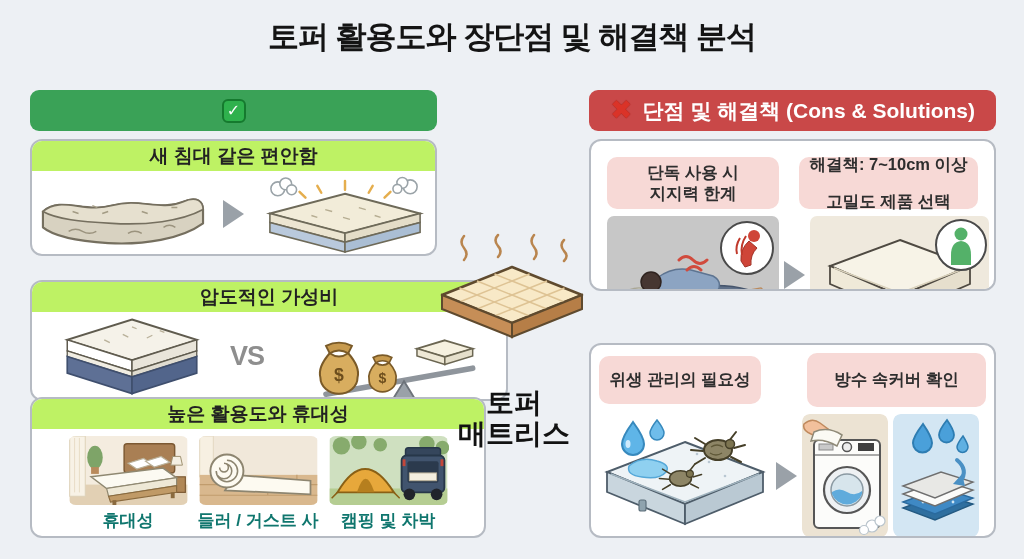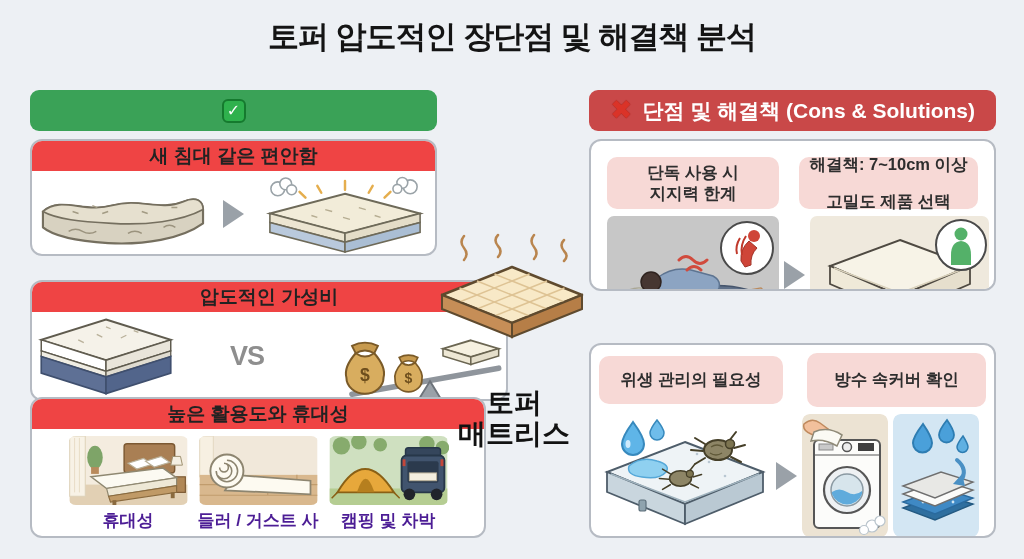--- a/index.html
+++ b/index.html
@@ -29,67 +29,67 @@
   .x-icon{
     color:#da3328;font-size:27px;font-weight:900;line-height:1;flex:none;
     text-shadow:0 0 1px #901c14;
   }
   
   .card{
     position:absolute;background:#fff;border:2px solid #b6bbc3;border-radius:12px;
     box-sizing:border-box;overflow:hidden;
   }
   .card-title{
-    background:#ef4444;text-align:center;font-weight:800;font-size:19px;color:#222;
+    background:#bef264;text-align:center;font-weight:800;font-size:19px;color:#222;
     height:30px;line-height:30px;
   }
   .row{display:flex;align-items:center;justify-content:center;}
   .arrow{
     width:0;height:0;flex:none;
     border-left:21px solid #9aa1a8;border-top:14px solid transparent;border-bottom:14px solid transparent;
   }
   .s1{left:30px;top:139px;width:407px;height:117px;}
   .s1 .row{height:85px;gap:12px;}
   .s2{left:30px;top:280px;width:478px;height:121px;}
-  .s2 .row{height:89px;gap:24px;justify-content:space-between;}
+  .s2 .row{height:89px;gap:24px;}
   .vs{font-size:27px;font-weight:900;color:#8e8e8e;letter-spacing:-1px;flex:none;}
   .s3{left:30px;top:397px;width:456px;height:141px;}
   .thumbs{display:flex;justify-content:center;gap:9px;padding-top:7px;}
   .thumb{width:121px;height:69px;border-radius:8px;overflow:hidden;flex:none;}
   .thumb svg{display:block;}
   .thumb-labels{display:flex;justify-content:center;gap:9px;margin-top:4px;}
-  .thumb-label{width:121px;text-align:center;font-weight:800;font-size:17px;color:#4c1d95;}
+  .thumb-label{width:121px;text-align:center;font-weight:800;font-size:17px;color:#0f766e;}
   
   .c1{left:589px;top:139px;width:407px;height:152px;padding:16px;}
   .c2{left:589px;top:343px;width:407px;height:195px;padding:8px;}
   .pink-row{display:flex;justify-content:space-between;align-items:center;}
   .pink{
     background:#f7d9d6;border-radius:10px;box-sizing:border-box;
     display:flex;flex-direction:column;align-items:center;justify-content:center;
     font-weight:800;color:#2e2e2e;font-size:16.5px;line-height:1.28;text-align:center;
   }
   .c1 .pink.prob{width:172px;height:52px;}
   .c1 .pink.sol{width:179px;height:52px;gap:16px;}
-  .c2 .pink.prob{width:184px;height:48px;}
+  .c2 .pink.prob{width:162px;height:48px;}
   .c2 .pink.sol{width:179px;height:54px;}
   .img-row{display:flex;align-items:center;margin-top:7px;}
   .img-row .arrow{margin:0 5px;}
   .imgbox{border-radius:7px;overflow:hidden;flex:none;font-size:0;}
   .gap5{margin-left:5px;}
   
   .topper-wrap{position:absolute;left:434px;top:232px;width:156px;height:112px;}
   .center-label{
     position:absolute;left:419px;top:347px;width:190px;text-align:center;
     font-weight:800;font-size:28px;line-height:1.12;color:#121212;margin-top:40px;
   }
 </style>
 </head>
 <body>
 
-<h1 class="title">토퍼 압도적인 장단점 및 해결책 분석</h1>
+<h1 class="title">토퍼 활용도와 장단점 및 해결책 분석</h1>
 
 <div class="col-header green">
   <span class="check-icon">✓</span>
 </div>
 
 <section class="card s1">
   <div class="card-title">새 침대 같은 편안함</div>
   <div class="row">
     <svg width="178" height="84" viewBox="0 0 180 85">
       <path d="M10,40 C28,24 52,42 80,34 C108,26 128,40 152,30 C166,24 172,30 172,38 L172,52 C150,68 112,74 76,72 C46,70 22,66 10,56 Z" fill="#d8d2c1" stroke="#756f5f" stroke-width="2.2" stroke-linejoin="round"></path>

